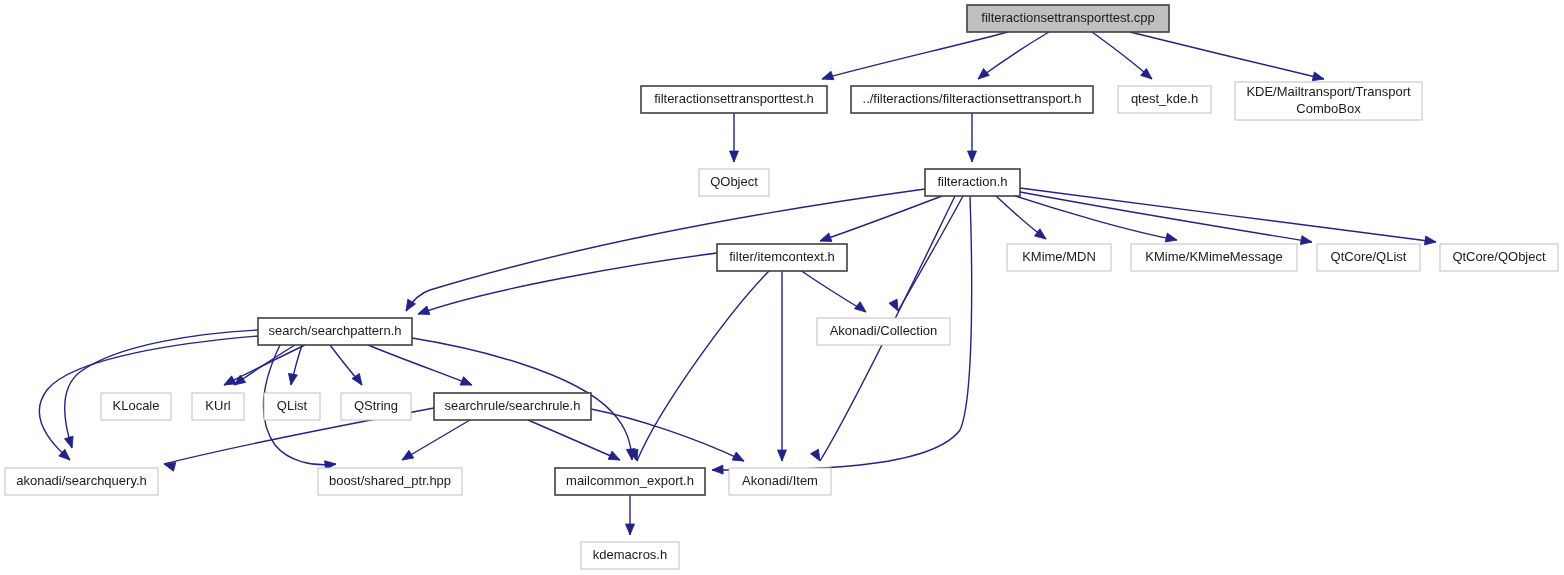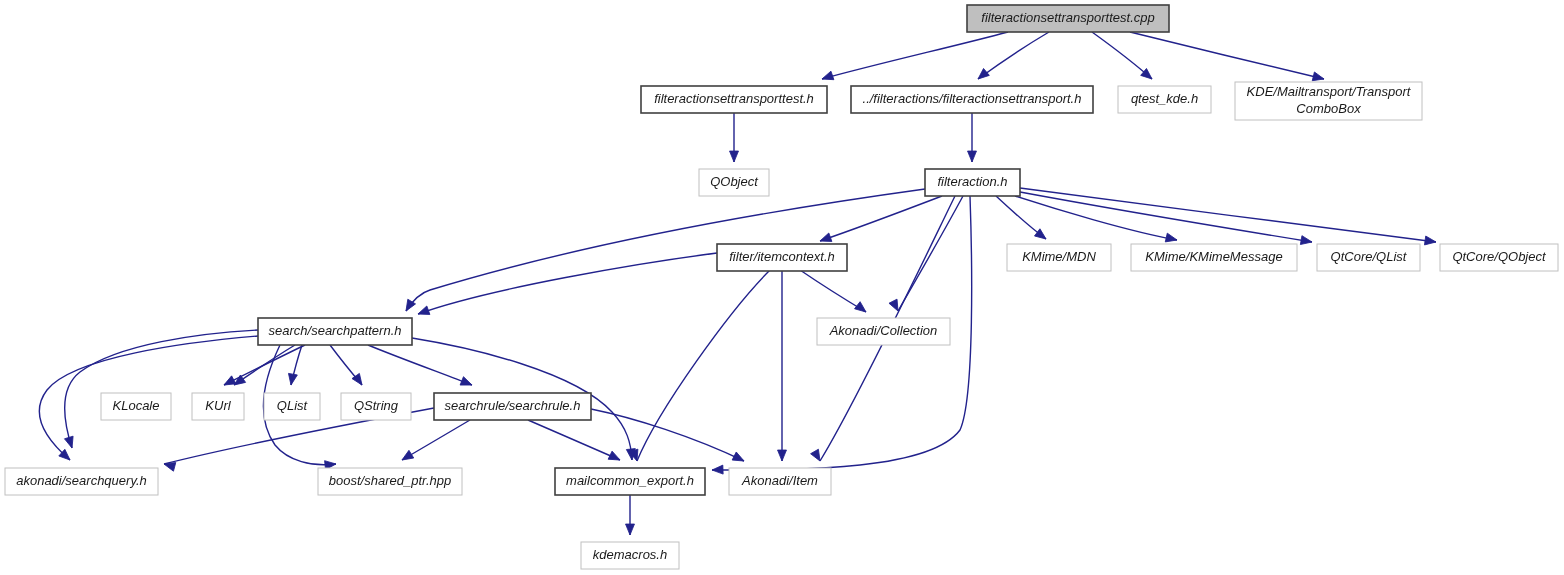--- a/index.html
+++ b/index.html
@@ -10,21 +10,20 @@
   }
   body {
     font-family: "Liberation Sans", sans-serif;
   }
   #graph-root {
     position: relative;
     width: 1564px;
     height: 575px;
     background: #ffffff;
     overflow: hidden;
-    font-style: italic;
   }
   svg#graph-svg {
     position: absolute;
     left: 0;
     top: 0;
     width: 1564px;
     height: 575px;
     display: block;
   }
   .edge-path {

